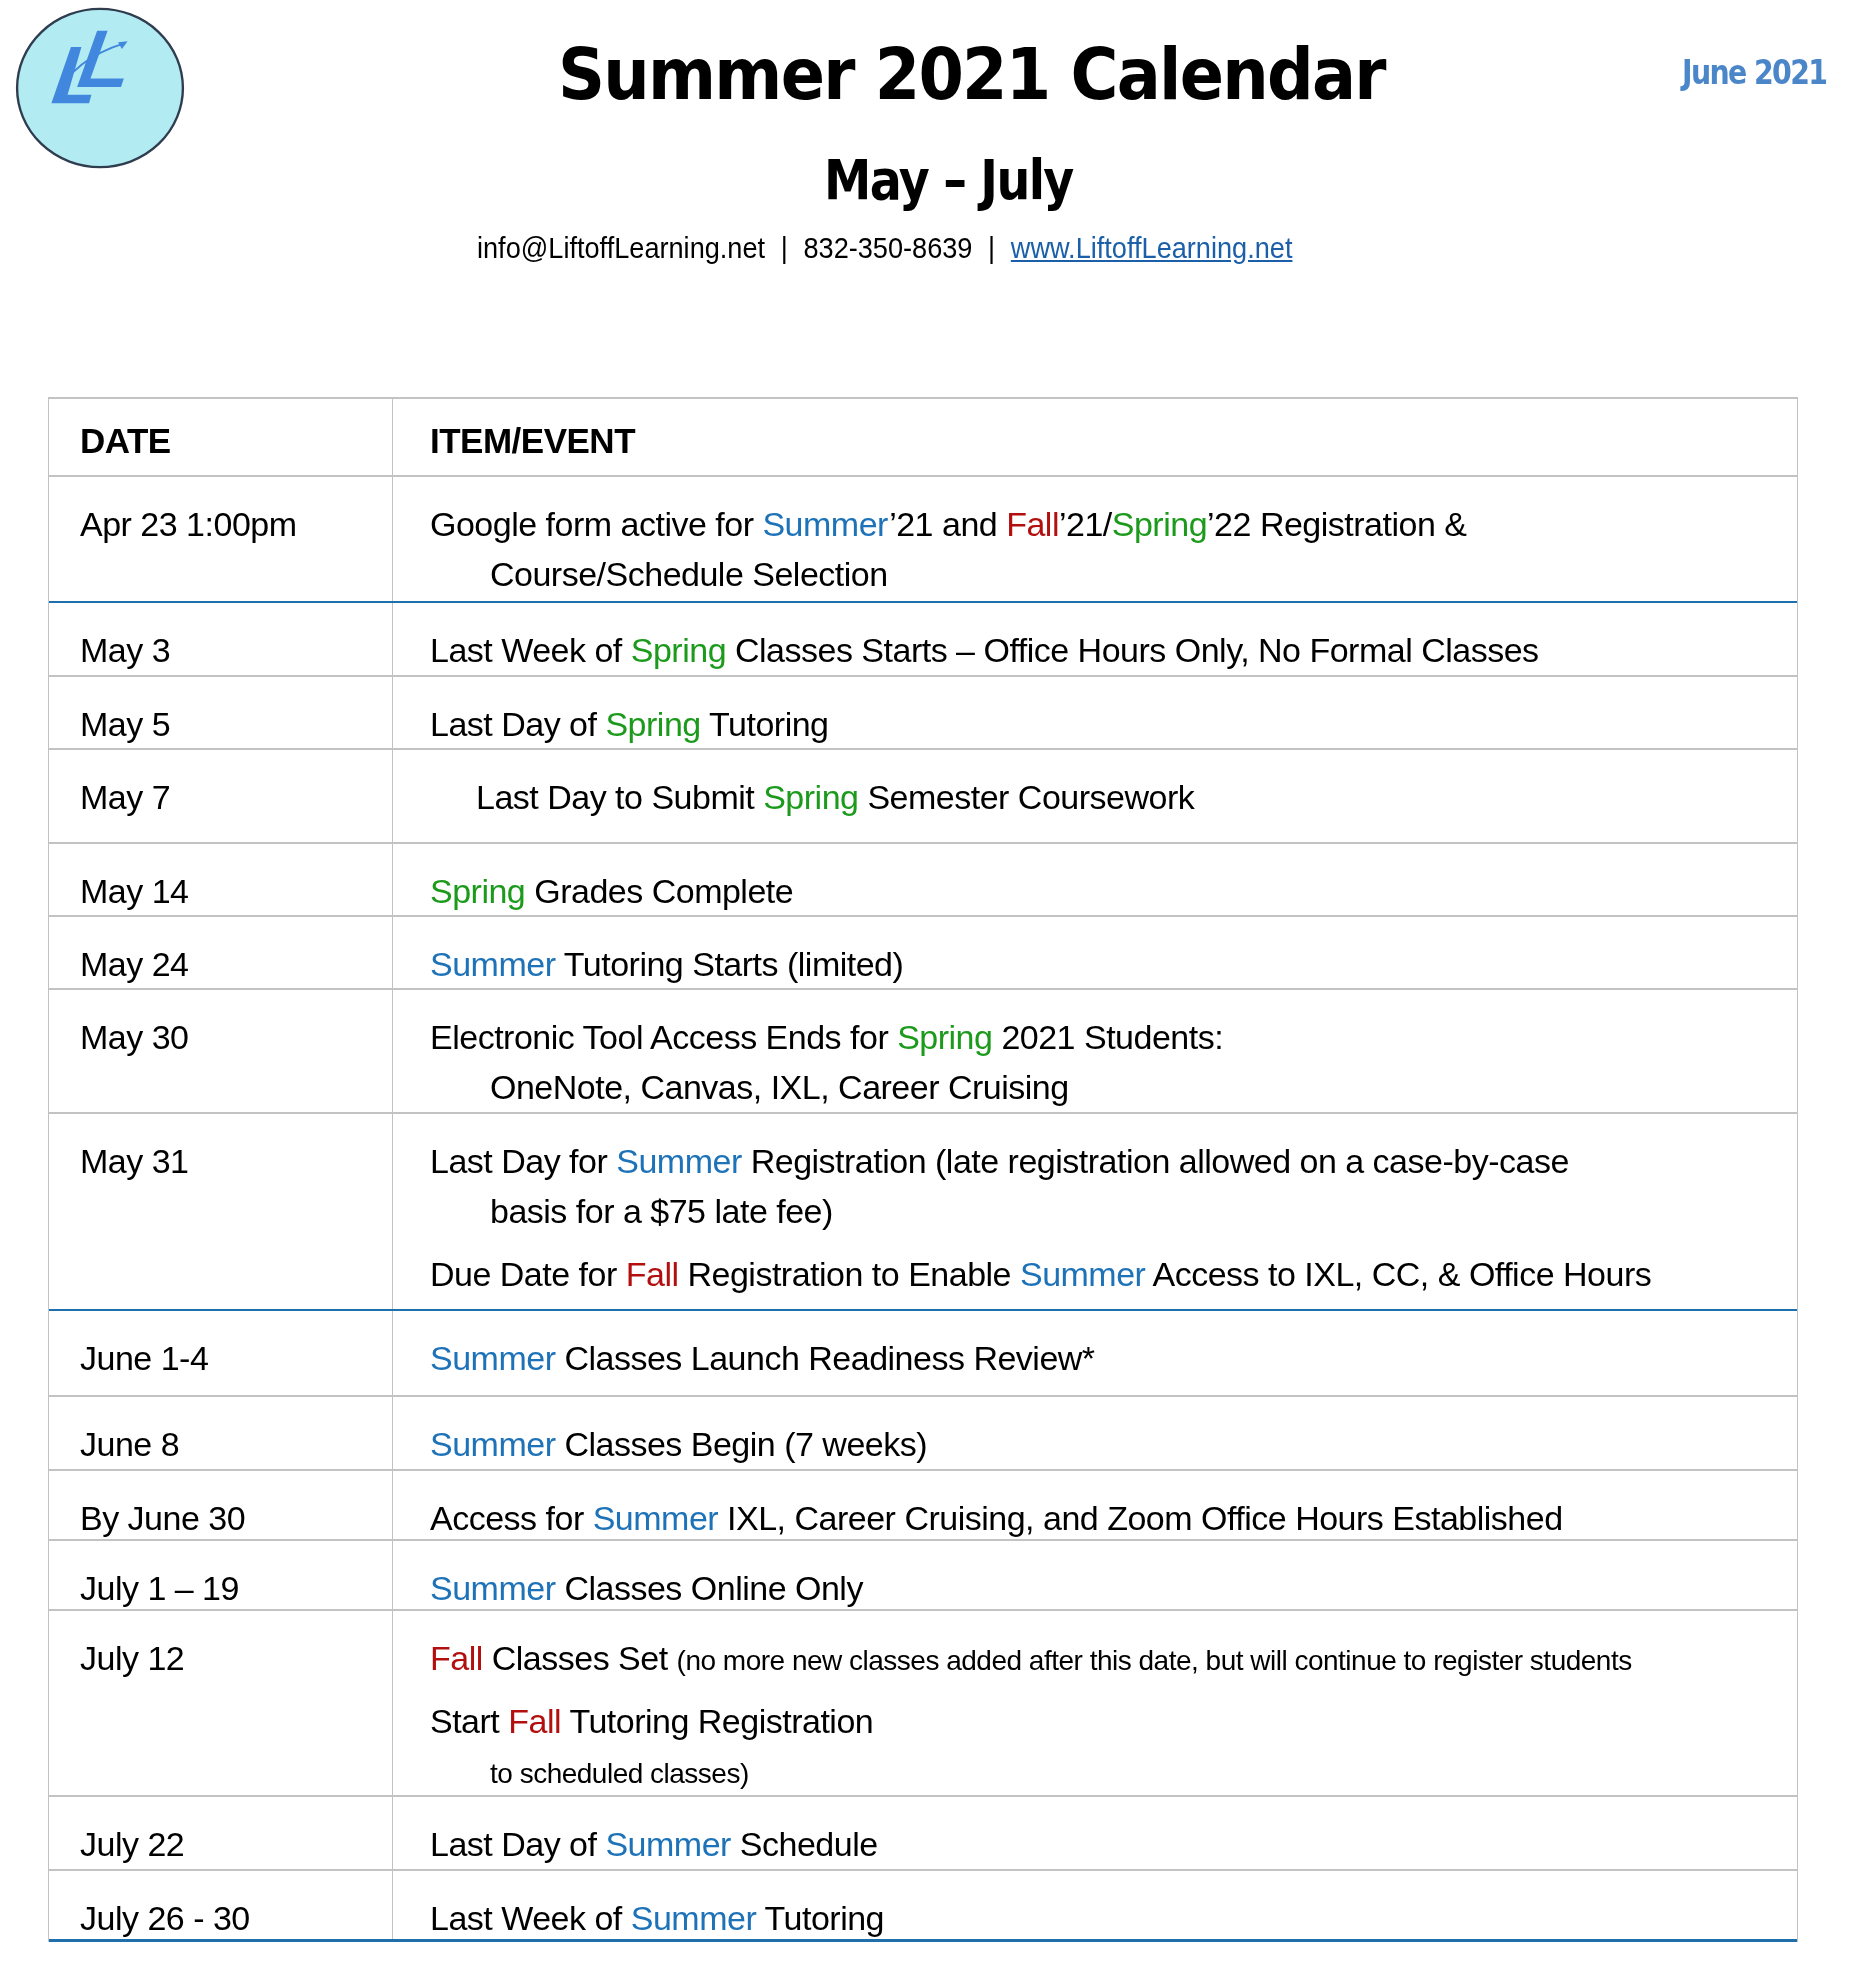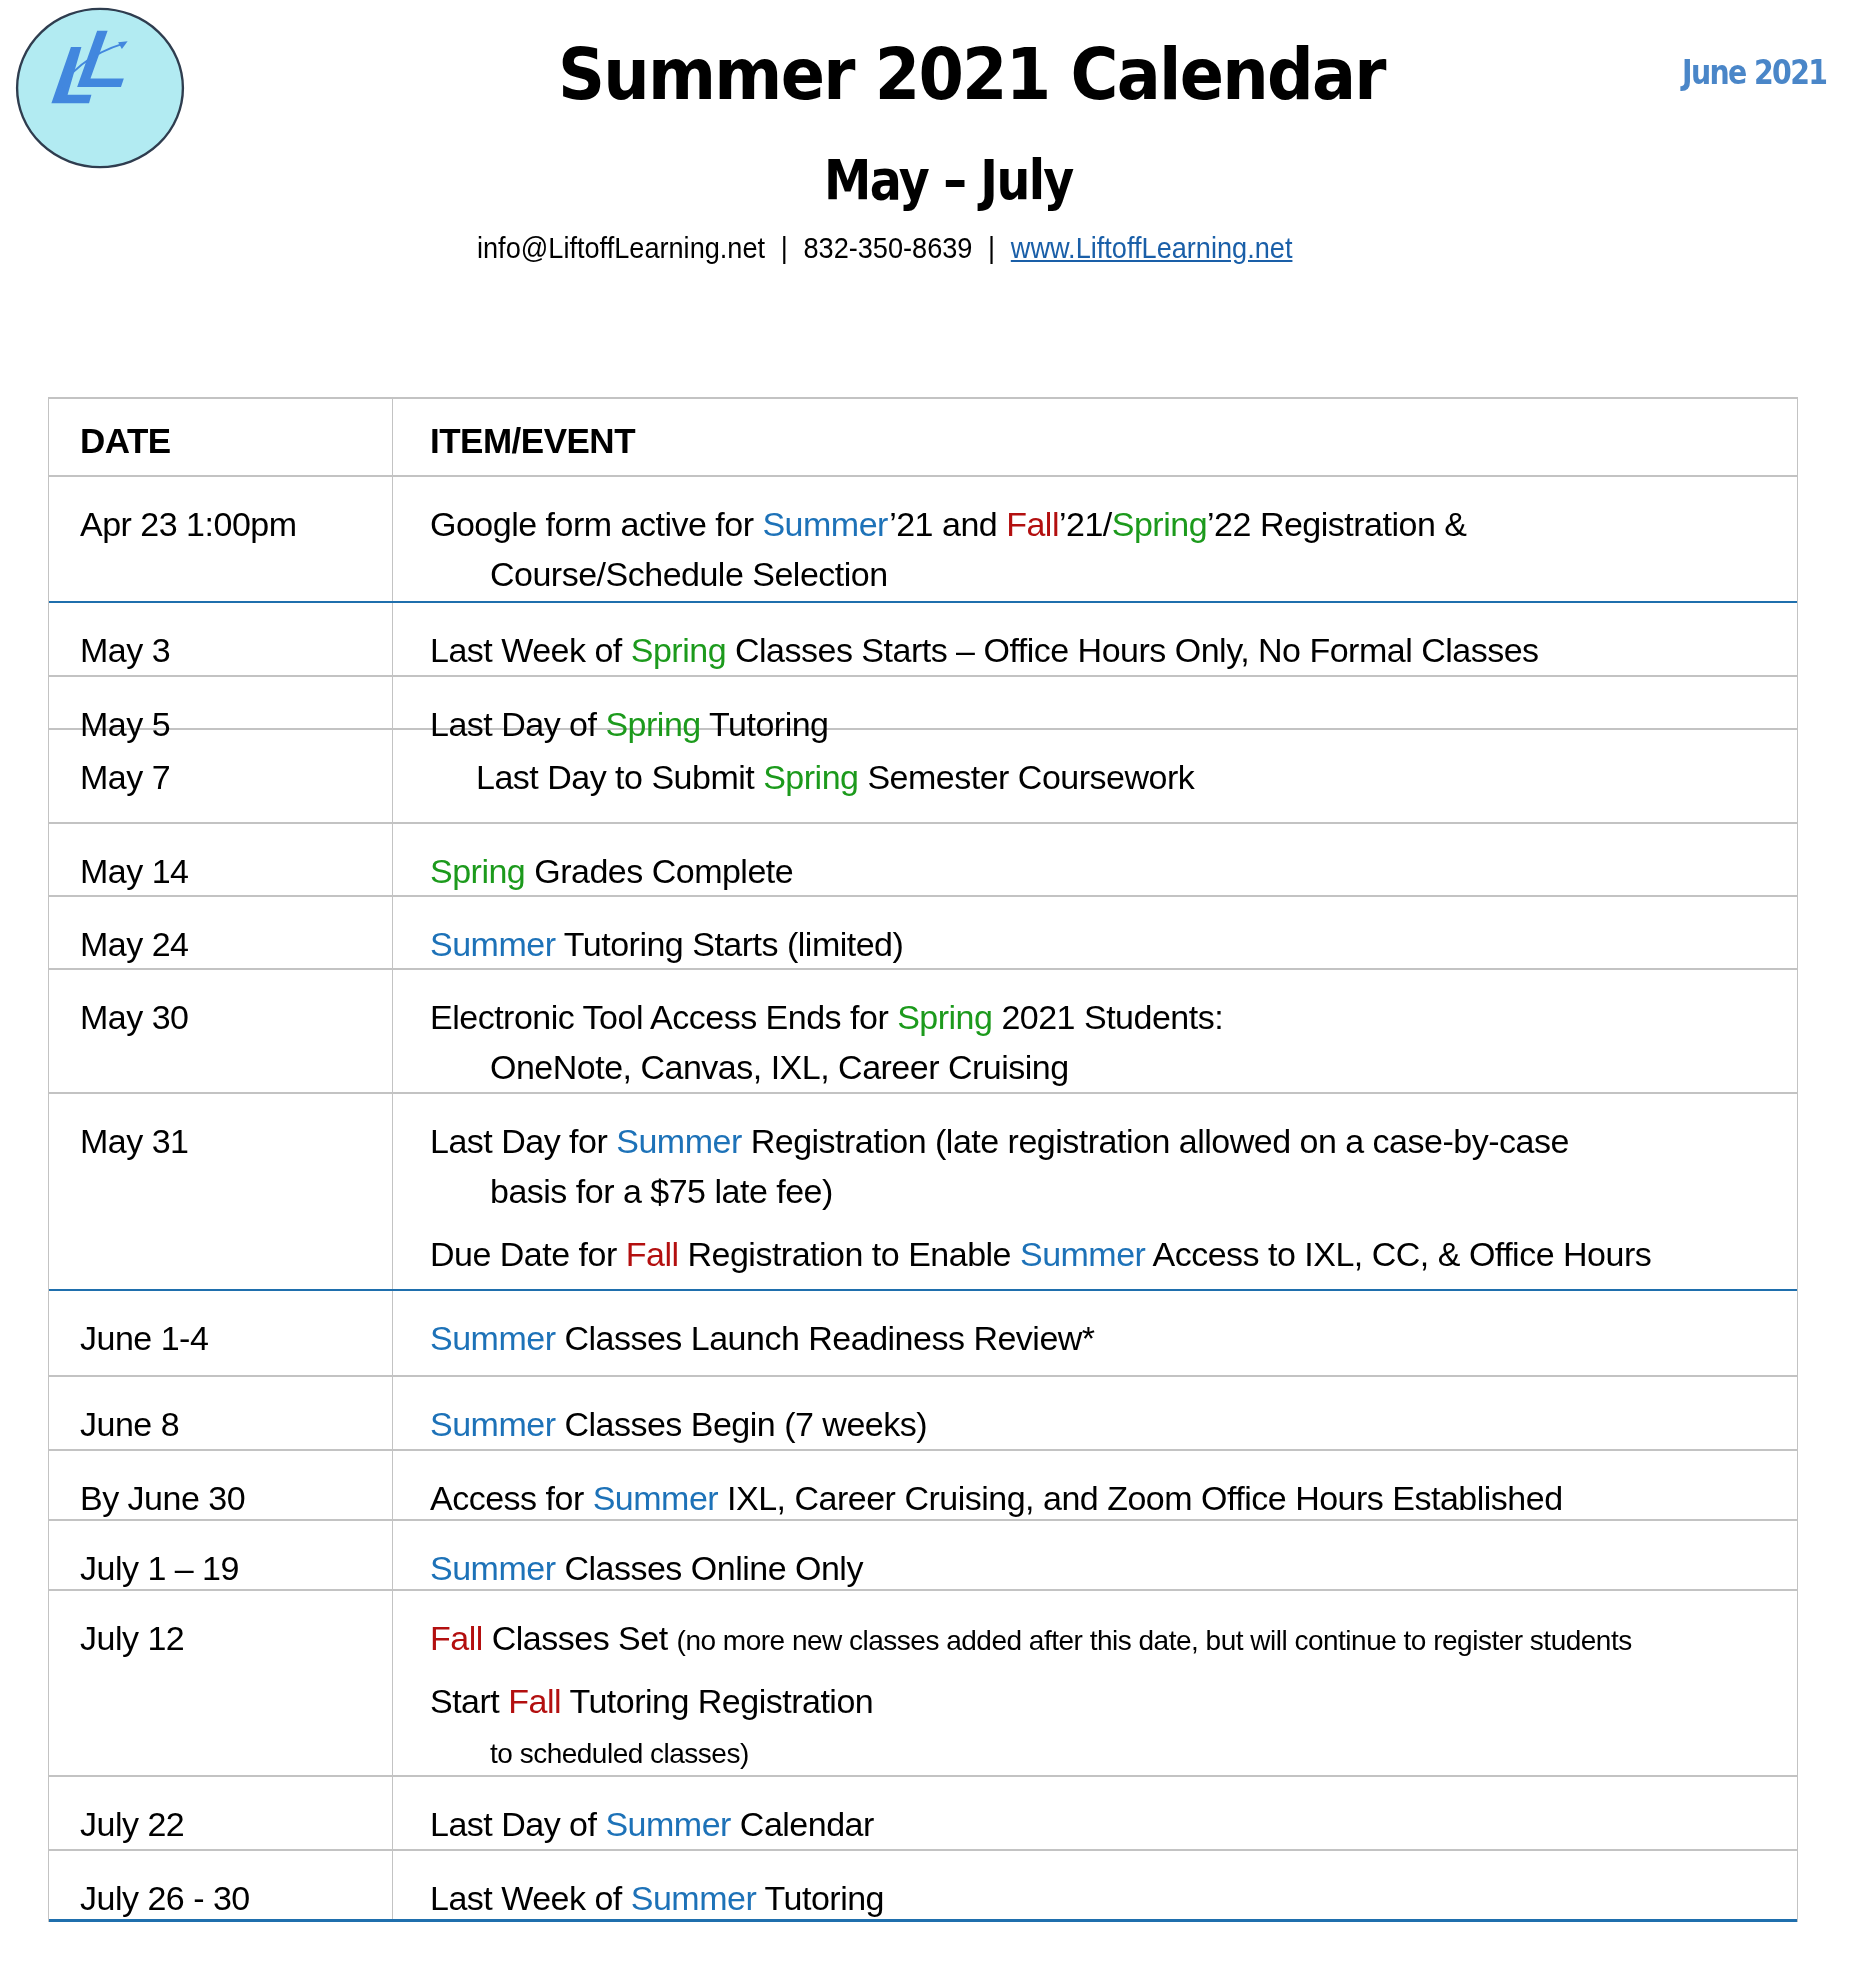--- a/index.html
+++ b/index.html
@@ -74,21 +74,21 @@
           <div class="line"><span>Google form active for </span><span class="summer">Summer</span><span>’21 and </span><span class="fall">Fall</span><span>’21/</span><span class="spring">Spring</span><span>’22 Registration &amp;</span></div>
           <div class="line indent"><span>Course/Schedule Selection</span></div>
         </div>
       </div>
       <div class="row" style="height: 74px;">
         <div class="cell-date">May 3</div>
         <div class="cell-event">
           <div class="line"><span>Last Week of </span><span class="spring">Spring</span><span> Classes Starts – Office Hours Only, No Formal Classes</span></div>
         </div>
       </div>
-      <div class="row" style="height: 53px;">
+      <div class="row" style="height: 73px;">
         <div class="cell-date">May 5</div>
         <div class="cell-event">
           <div class="line"><span>Last Day of </span><span class="spring">Spring</span><span> Tutoring</span></div>
         </div>
       </div>
       <div class="row" style="height: 94px; gap: 46px;">
         <div class="cell-date">May 7</div>
         <div class="cell-event">
           <div class="line"><span>Last Day to Submit </span><span class="spring">Spring</span><span> Semester Coursework</span></div>
         </div>
@@ -148,21 +148,21 @@
         <div class="cell-date">July 12</div>
         <div class="cell-event">
           <div class="line"><span class="fall">Fall</span><span> Classes Set  </span><span class="small">(no more new classes added after this date, but will continue to register students</span></div>
           <div class="line gap"><span>Start </span><span class="fall">Fall</span><span> Tutoring Registration</span></div>
           <div class="line indent"><span class="small">to scheduled classes)</span></div>
         </div>
       </div>
       <div class="row" style="height: 74px;">
         <div class="cell-date">July 22</div>
         <div class="cell-event">
-          <div class="line"><span>Last Day of </span><span class="summer">Summer</span><span> Calendar</span></div>
+          <div class="line"><span>Last Day of </span><span class="summer">Summer</span><span> Schedule</span></div>
         </div>
       </div>
       <div class="row last" style="height: 71px;">
         <div class="cell-date">July 26 - 30</div>
         <div class="cell-event">
           <div class="line"><span>Last Week of </span><span class="summer">Summer</span><span> Tutoring</span></div>
         </div>
       </div>
     </div>
 </div>

